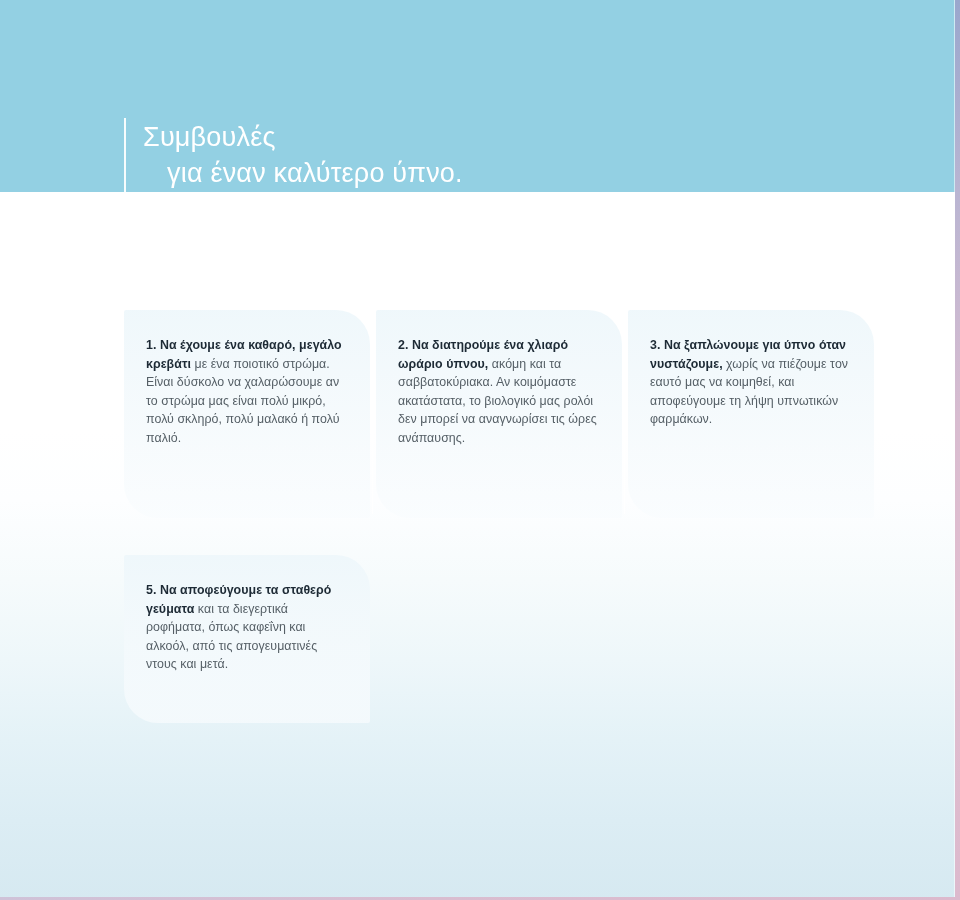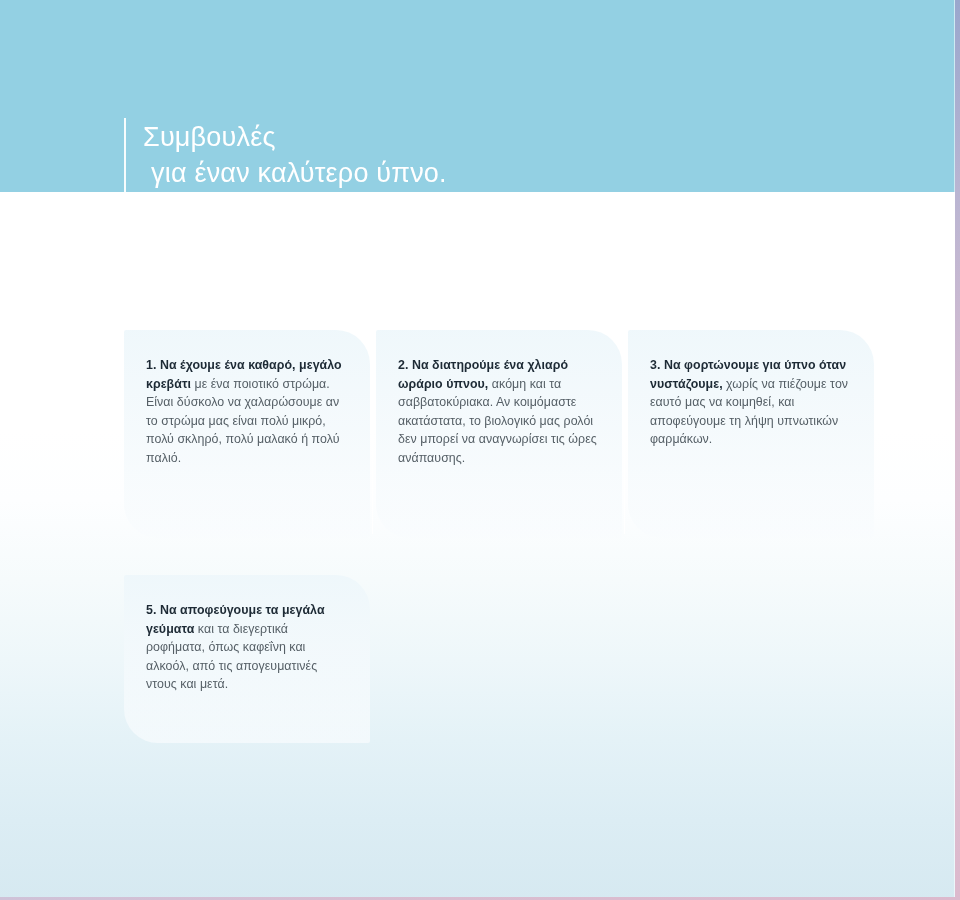--- a/index.html
+++ b/index.html
@@ -105,27 +105,28 @@
     display: block;
     color: #ffffff;
     font-weight: 300;
     font-size: 27px;
     line-height: 36px;
     letter-spacing: 0.2px;
     white-space: nowrap;
   }
   .title-line.second {
     padding-left: 8px;
+    margin-left: 16px;
   }
 
   
   .cards {
     position: absolute;
     left: 124px;
-    top: 330px;
+    top: 310px;
     width: 680px;
     z-index: 4;
   }
   .card-row {
     display: flex;
     gap: 6px;
     margin-bottom: 0;
   }
   .card-row.row-two {
     margin-top: 37px;
@@ -204,33 +205,33 @@
       <div class="card">
         <p class="card-text">
           <b>2.</b>
           <span class="lead">Να διατηρούμε ένα χλιαρό ωράριο ύπνου,</span><span> ακόμη και τα σαββατοκύριακα. Αν κοιμόμαστε ακατάστατα, το βιολογικό μας ρολόι δεν μπορεί να αναγνωρίσει τις ώρες ανάπαυσης.</span>
         </p>
       </div>
 
       <div class="card">
         <p class="card-text">
           <b>3.</b>
-          <span class="lead">Να φορτώνουμε για ύπνο όταν νυστάζουμε,</span><span> χωρίς να πιέζουμε τον εαυτό μας να κοιμηθεί, και αποφεύγουμε τη λήψη υπνωτικών φαρμάκων.</span>
+          <span class="lead">Να ξαπλώνουμε για ύπνο όταν νυστάζουμε,</span><span> χωρίς να πιέζουμε τον εαυτό μας να κοιμηθεί, και αποφεύγουμε τη λήψη υπνωτικών φαρμάκων.</span>
         </p>
       </div>
 
     </div>
 
     <div class="card-row row-two">
 
 
       <div class="card row-two-card">
         <p class="card-text">
           <b>5.</b>
-          <span class="lead">Να αποφεύγουμε τα μεγάλα γεύματα</span><span> και τα διεγερτικά ροφήματα, όπως καφεΐνη και αλκοόλ, από τις απογευματινές ντους και μετά.</span>
+          <span class="lead">Να αποφεύγουμε τα σταθερό γεύματα</span><span> και τα διεγερτικά ροφήματα, όπως καφεΐνη και αλκοόλ, από τις απογευματινές ντους και μετά.</span>
         </p>
       </div>
 
 
     </div>
 
   </div>
 
   <div class="edge-strip-inner"></div>
   <div class="edge-strip"></div>

